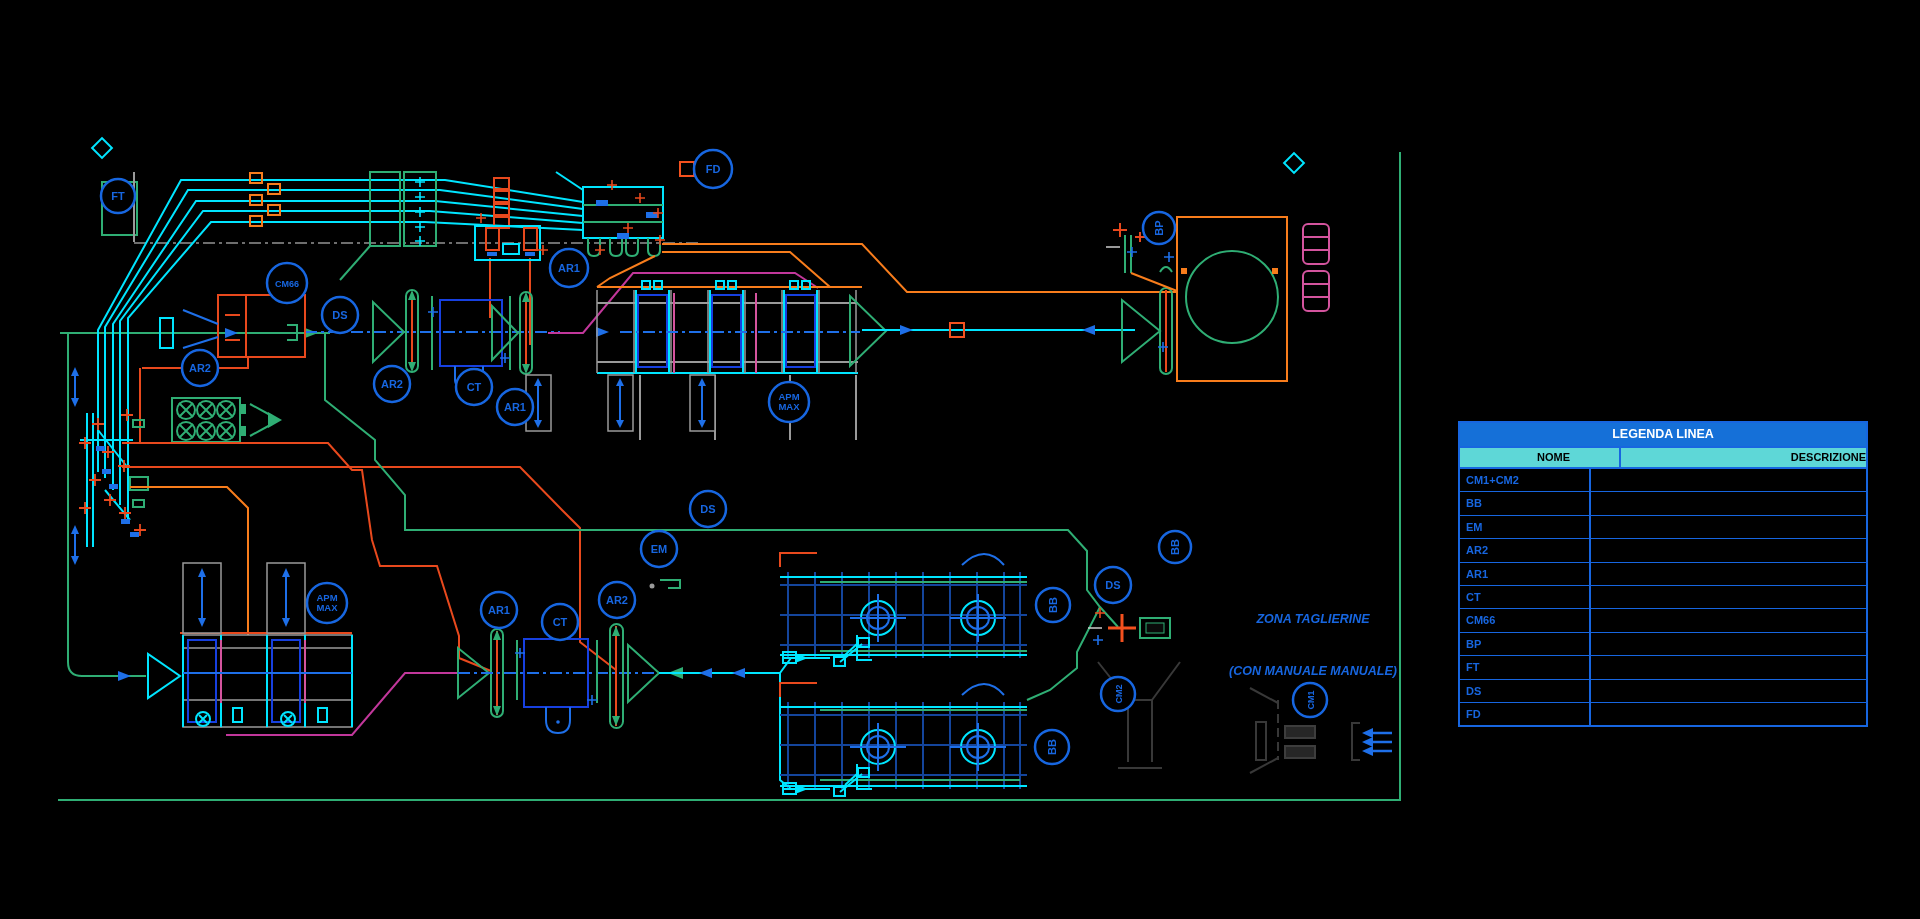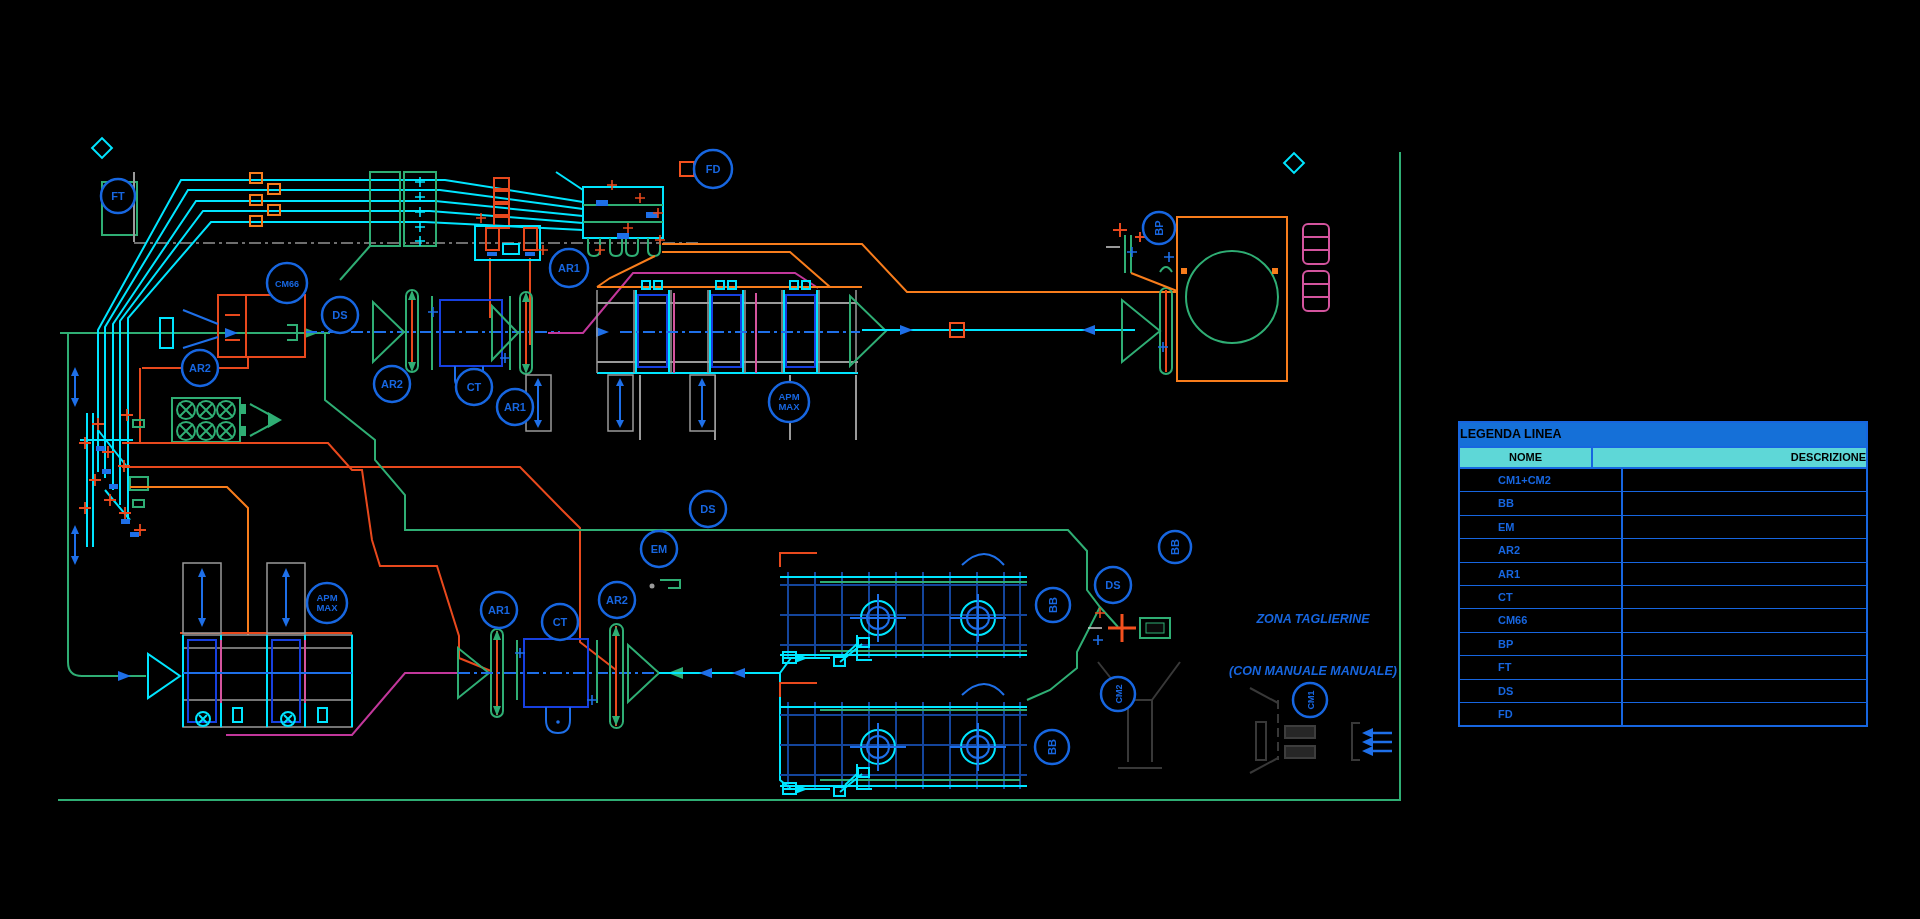--- a/index.html
+++ b/index.html
@@ -9,27 +9,27 @@
   svg .ln{fill:none;stroke-width:2;}
   .c{stroke:#00e5ff}.c3{stroke:#00e5ff;stroke-width:3}
   .t{stroke:#2fae74}.o{stroke:#f87d1c}.r{stroke:#e8491d}
   .m{stroke:#c2379b}.p{stroke:#d4549e}.g{stroke:#9a9a9a;stroke-width:1.5}
   .gd{stroke:#6e6e6e;stroke-width:1}.b{stroke:#1e6fe8}.bd{stroke:#14459c;stroke-width:1.5}
   .bl{stroke:#1740e0;stroke-width:2.5}.dk{stroke:#383838;stroke-width:3}
   .thin{stroke-width:1.2}.w25{stroke-width:2.5}.w3{stroke-width:3}
   .dash{stroke-dasharray:9 5}.dashdot{stroke-dasharray:12 4 3 4}
   
   #legend{position:absolute;border:2px solid #1766e0;background:#000;}
-  #legend .title{background:#1570d8;color:#000000;font-weight:bold;font-size:12.5px;
-      line-height:23px;height:23px;border-bottom:2px solid #1766e0;}
+  #legend .title{background:#1570d8;color:#ffffff;font-weight:bold;font-size:12.5px;
+      text-align:center;line-height:23px;height:23px;border-bottom:2px solid #1766e0;}
   #legend .head{display:flex;background:#5ed7d7;color:#000;font-weight:bold;font-size:11px;
       height:19px;line-height:19px;border-bottom:2px solid #1766e0;}
-  #legend .head .h1{width:131px;text-align:center;border-right:2px solid #1766e0;}
+  #legend .head .h1{width:131px;text-align:center;border-right:2px solid #1766e0;margin-left:28px;}
   #legend .head .h2{flex:1;text-align:right;}
-  #legend .row{display:flex;height:22.4px;border-bottom:1.5px solid #1766e0;padding-left:32px;}
+  #legend .row{display:flex;height:22.4px;border-bottom:1.5px solid #1766e0;}
   #legend .row:last-child{border-bottom:none;}
   #legend .row .n{width:131px;color:#1766e0;font-weight:bold;font-size:11px;
       line-height:22px;padding-left:6px;box-sizing:border-box;border-right:2px solid #1766e0;}
   #legend .row .d{flex:1;}
   .zonetxt{position:absolute;left:1205px;width:216px;text-align:center;color:#1766e0;
       font-weight:bold;font-style:italic;font-size:12.5px;}
 </style>
 </head>
 <body>
 

